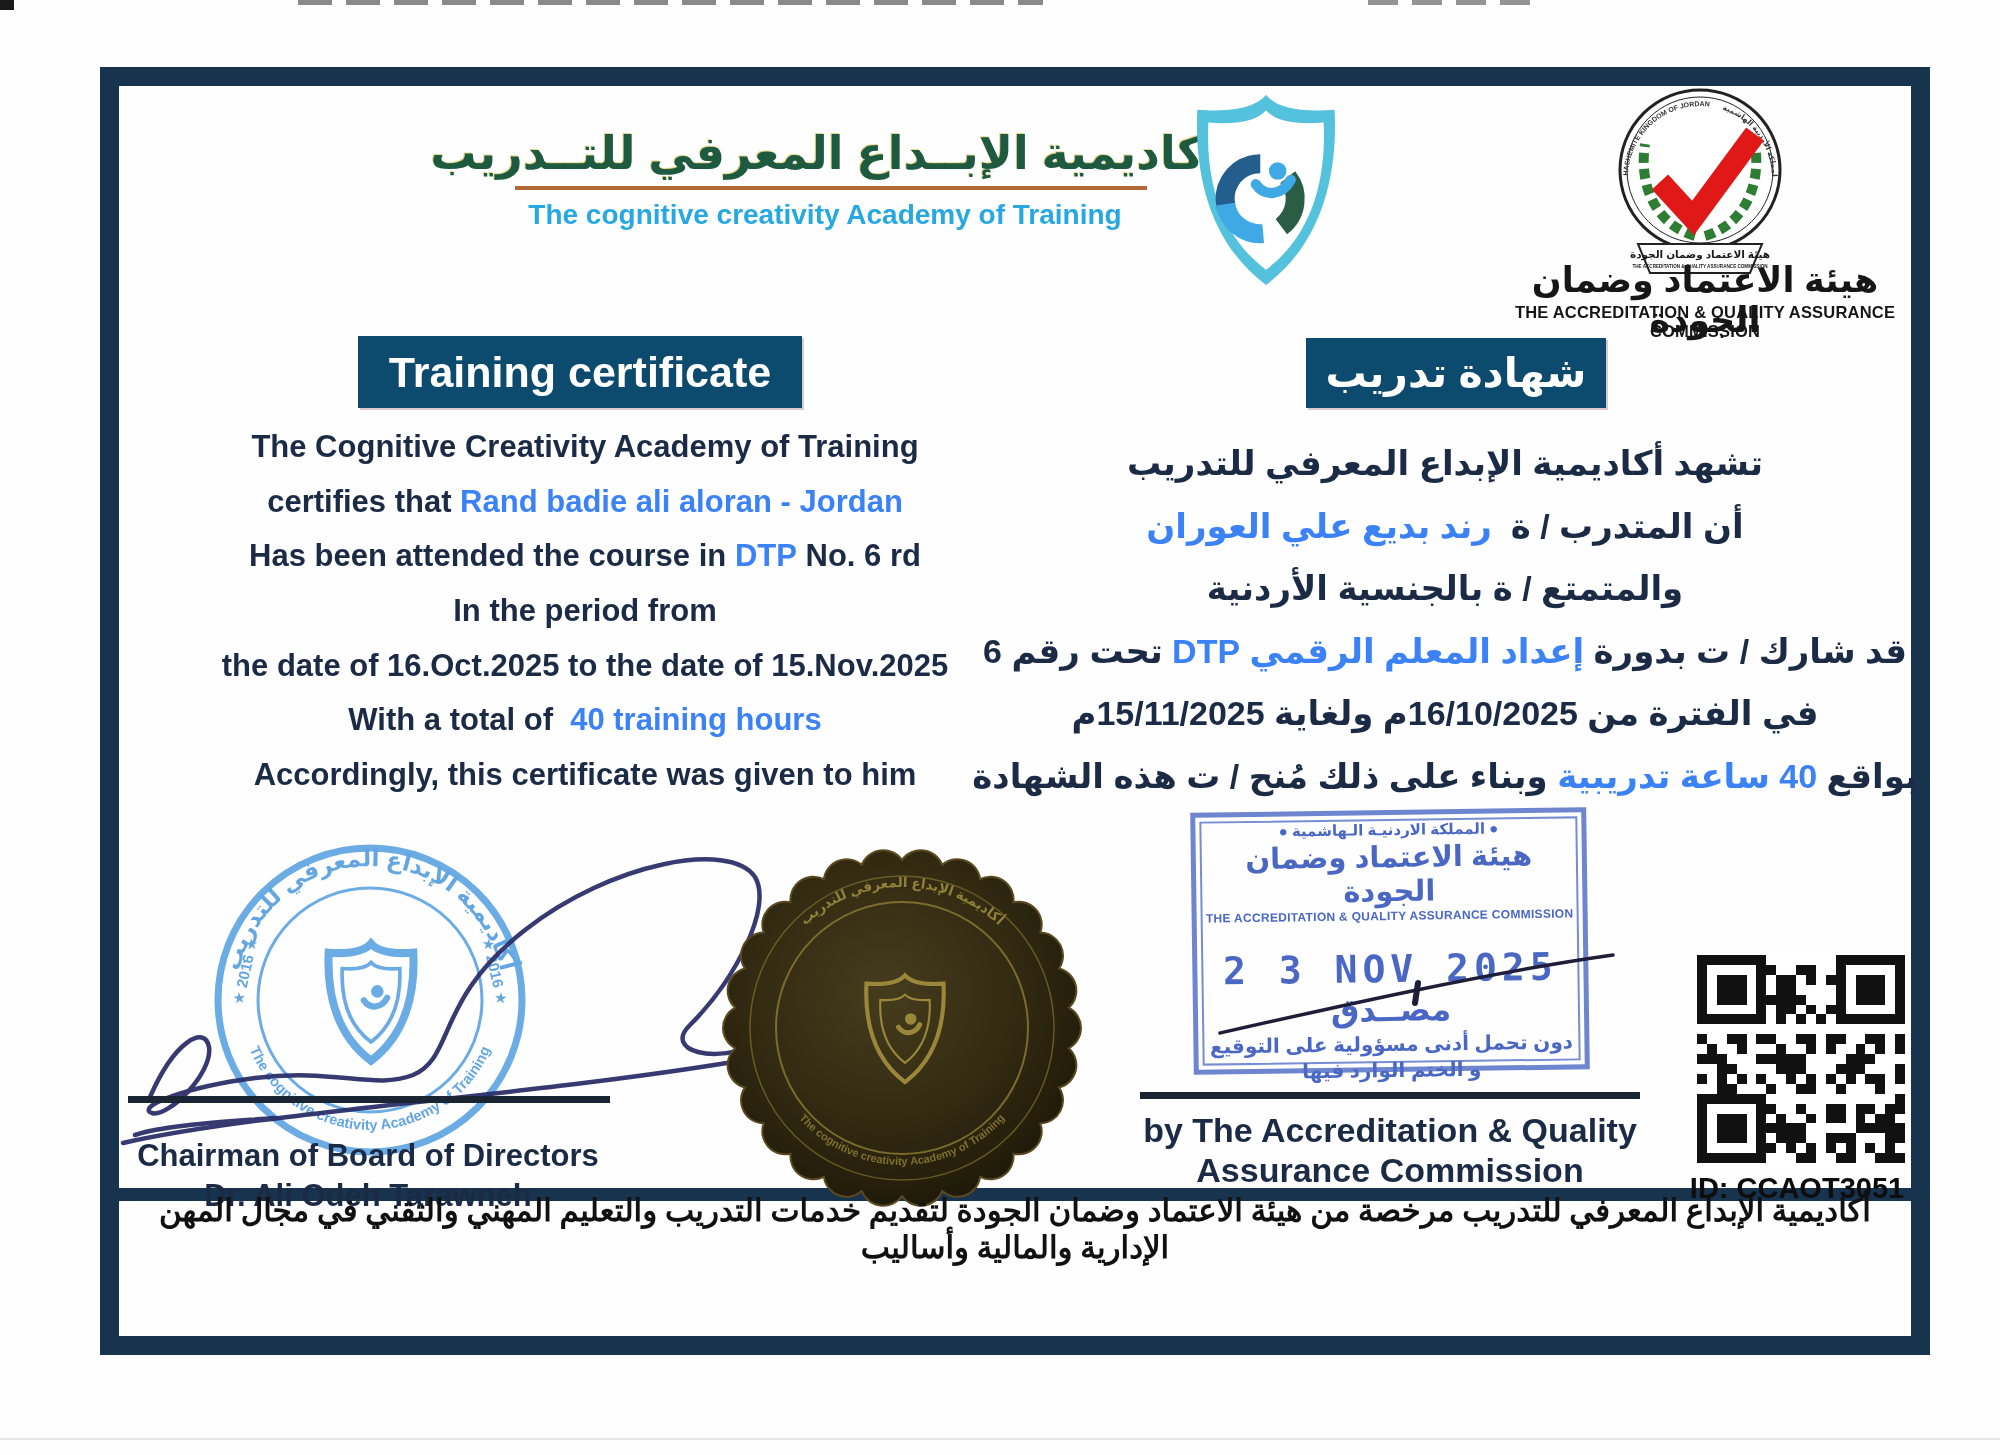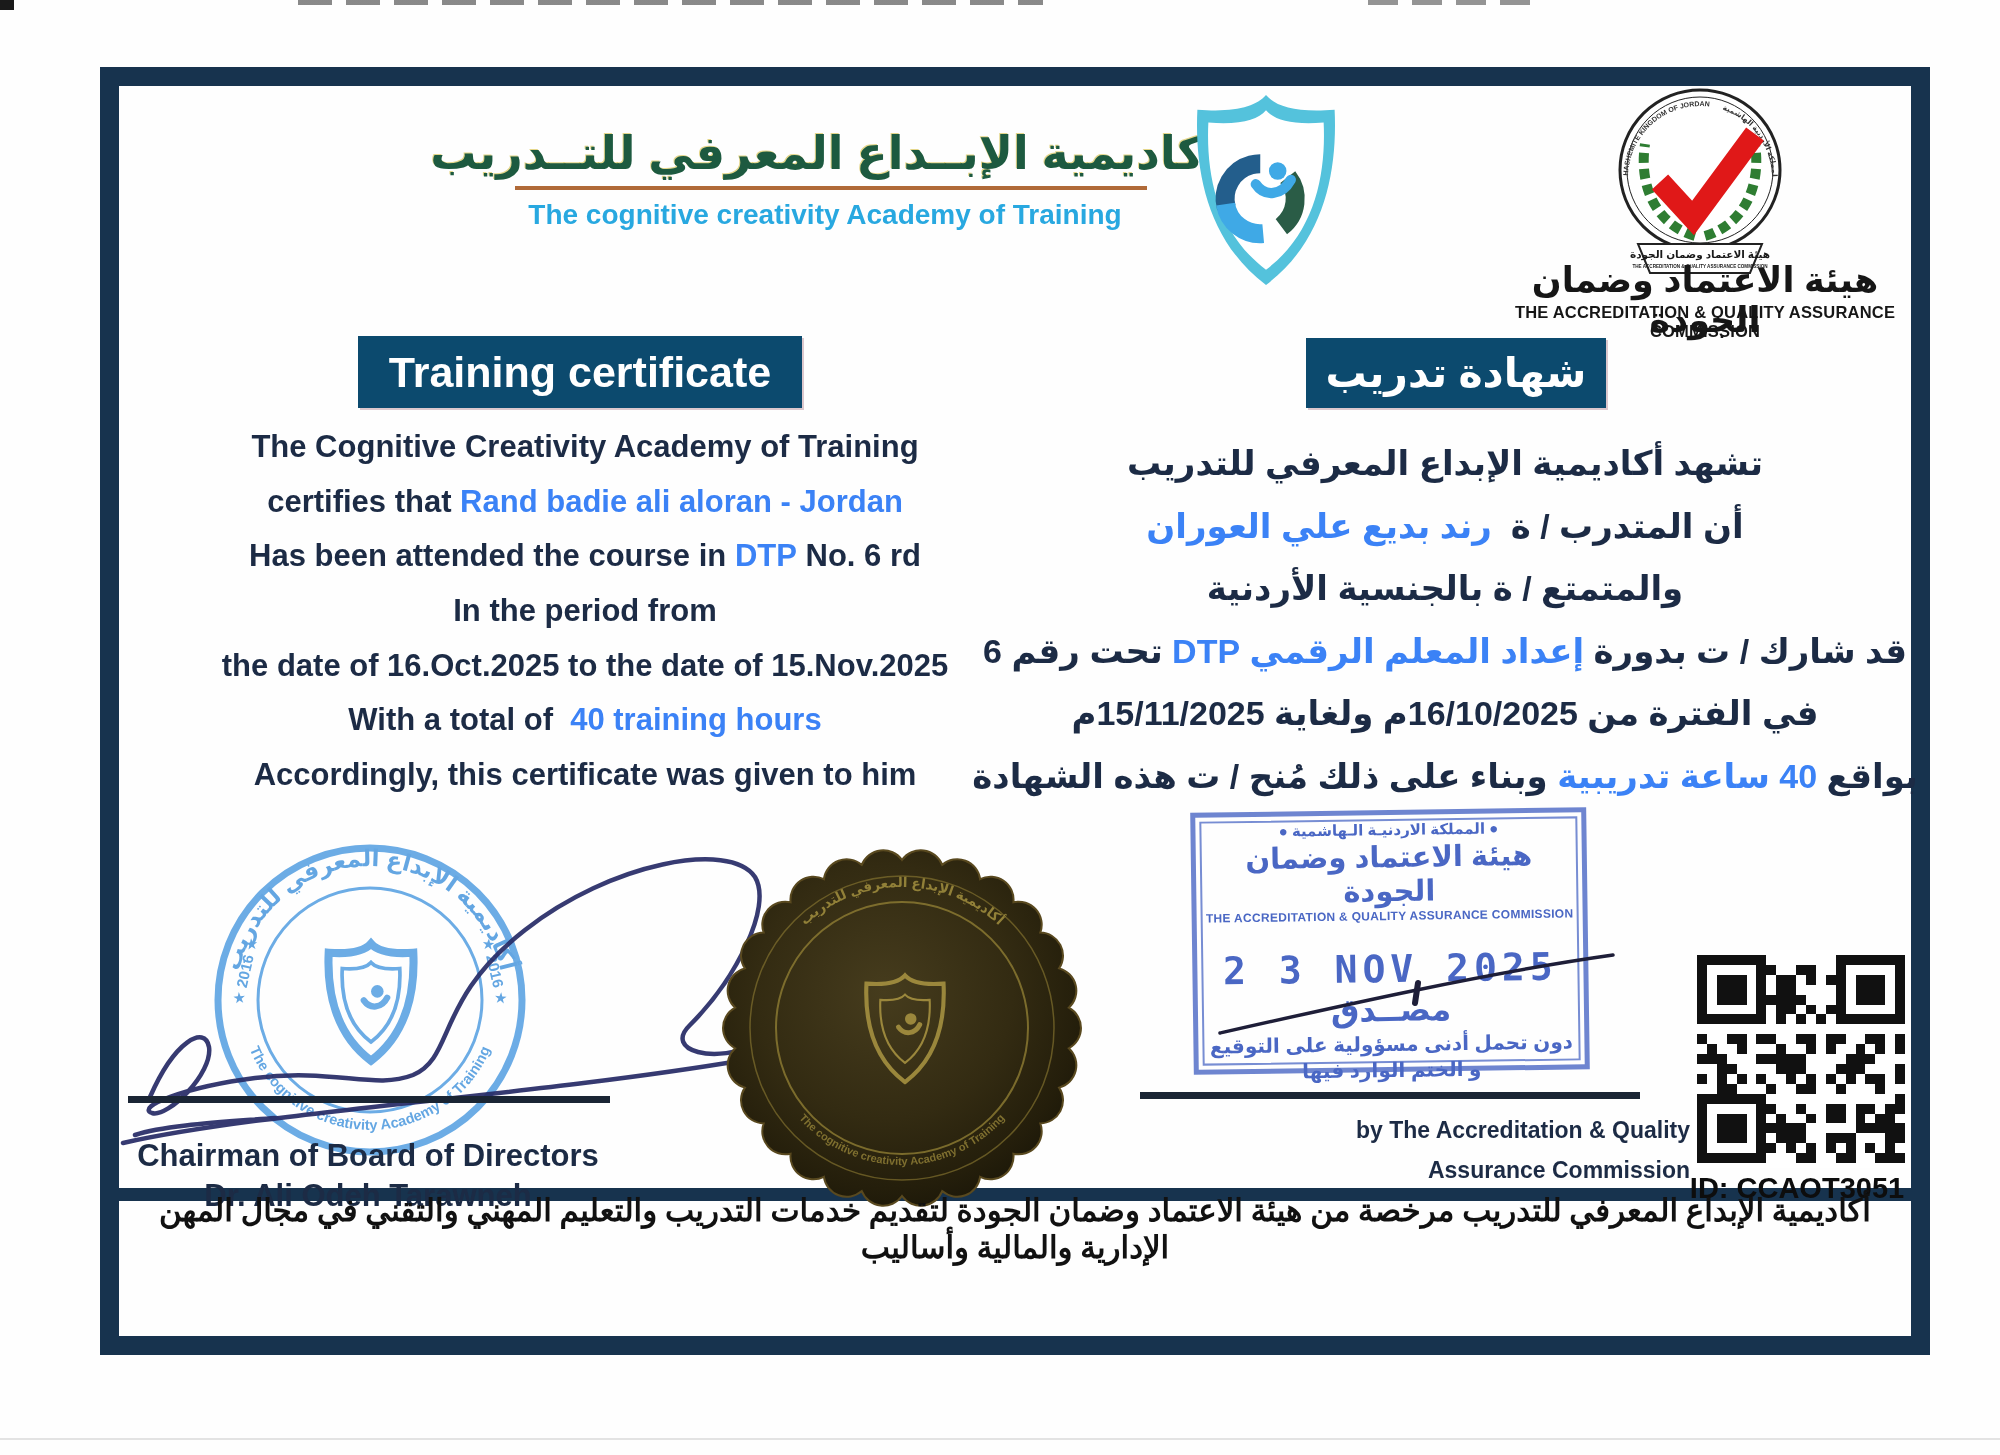--- a/index.html
+++ b/index.html
@@ -30,21 +30,21 @@
   .en-block{left:190px;top:420px;width:790px;color:#1c2b45;font-weight:bold;font-size:31px;}
   .en-block .ln{height:54.6px;display:flex;align-items:center;justify-content:center;white-space:pre;}
   .ar-block{left:980px;top:432px;width:930px;direction:rtl;color:#1c2b45;font-weight:bold;font-size:34px;}
   .ar-block .ln{height:62.5px;display:flex;align-items:center;justify-content:center;white-space:pre;}
   .blue{color:#3b82f6;}
   
   .sigline{left:128px;top:1096px;width:482px;height:7px;background:#1a2534;}
   .chairman{left:88px;top:1136px;width:560px;text-align:center;color:#1c2b45;font-weight:bold;font-size:31px;line-height:40px;}
   
   .commline{left:1140px;top:1092px;width:500px;height:7px;background:#1a2534;}
-  .by-block{left:1090px;top:1110px;width:600px;text-align:right;color:#1c2b45;font-weight:bold;font-size:23px;line-height:40px;}
+  .by-block{left:1090px;top:1110px;width:600px;text-align:center;color:#1c2b45;font-weight:bold;font-size:34px;line-height:40px;}
   
   .bstamp{left:1192px;top:810px;width:396px;height:262px;border:5px solid rgba(74,103,196,.8);box-sizing:border-box;
           transform:rotate(-0.8deg);color:#4a67c4;text-align:center;}
   .bstamp-inner{position:absolute;left:4px;top:4px;right:4px;bottom:4px;border:2px solid rgba(74,103,196,.75);}
   .bs-kingdom{margin-top:6px;font-size:15px;font-weight:bold;direction:rtl;}
   .bs-name-ar{margin-top:1px;font-size:29px;font-weight:bold;direction:rtl;}
   .bs-name-en{margin-top:1px;font-size:12px;font-weight:bold;letter-spacing:.3px;}
   .bs-date{margin-top:24px;font-family:"DejaVu Sans Mono","Liberation Mono",monospace;font-size:38px;font-weight:bold;letter-spacing:5px;}
   .bs-approved{margin-top:0px;font-size:32px;font-weight:bold;direction:rtl;}
   .bs-d1{margin-top:2px;font-size:20px;font-weight:bold;direction:rtl;line-height:26px;}

